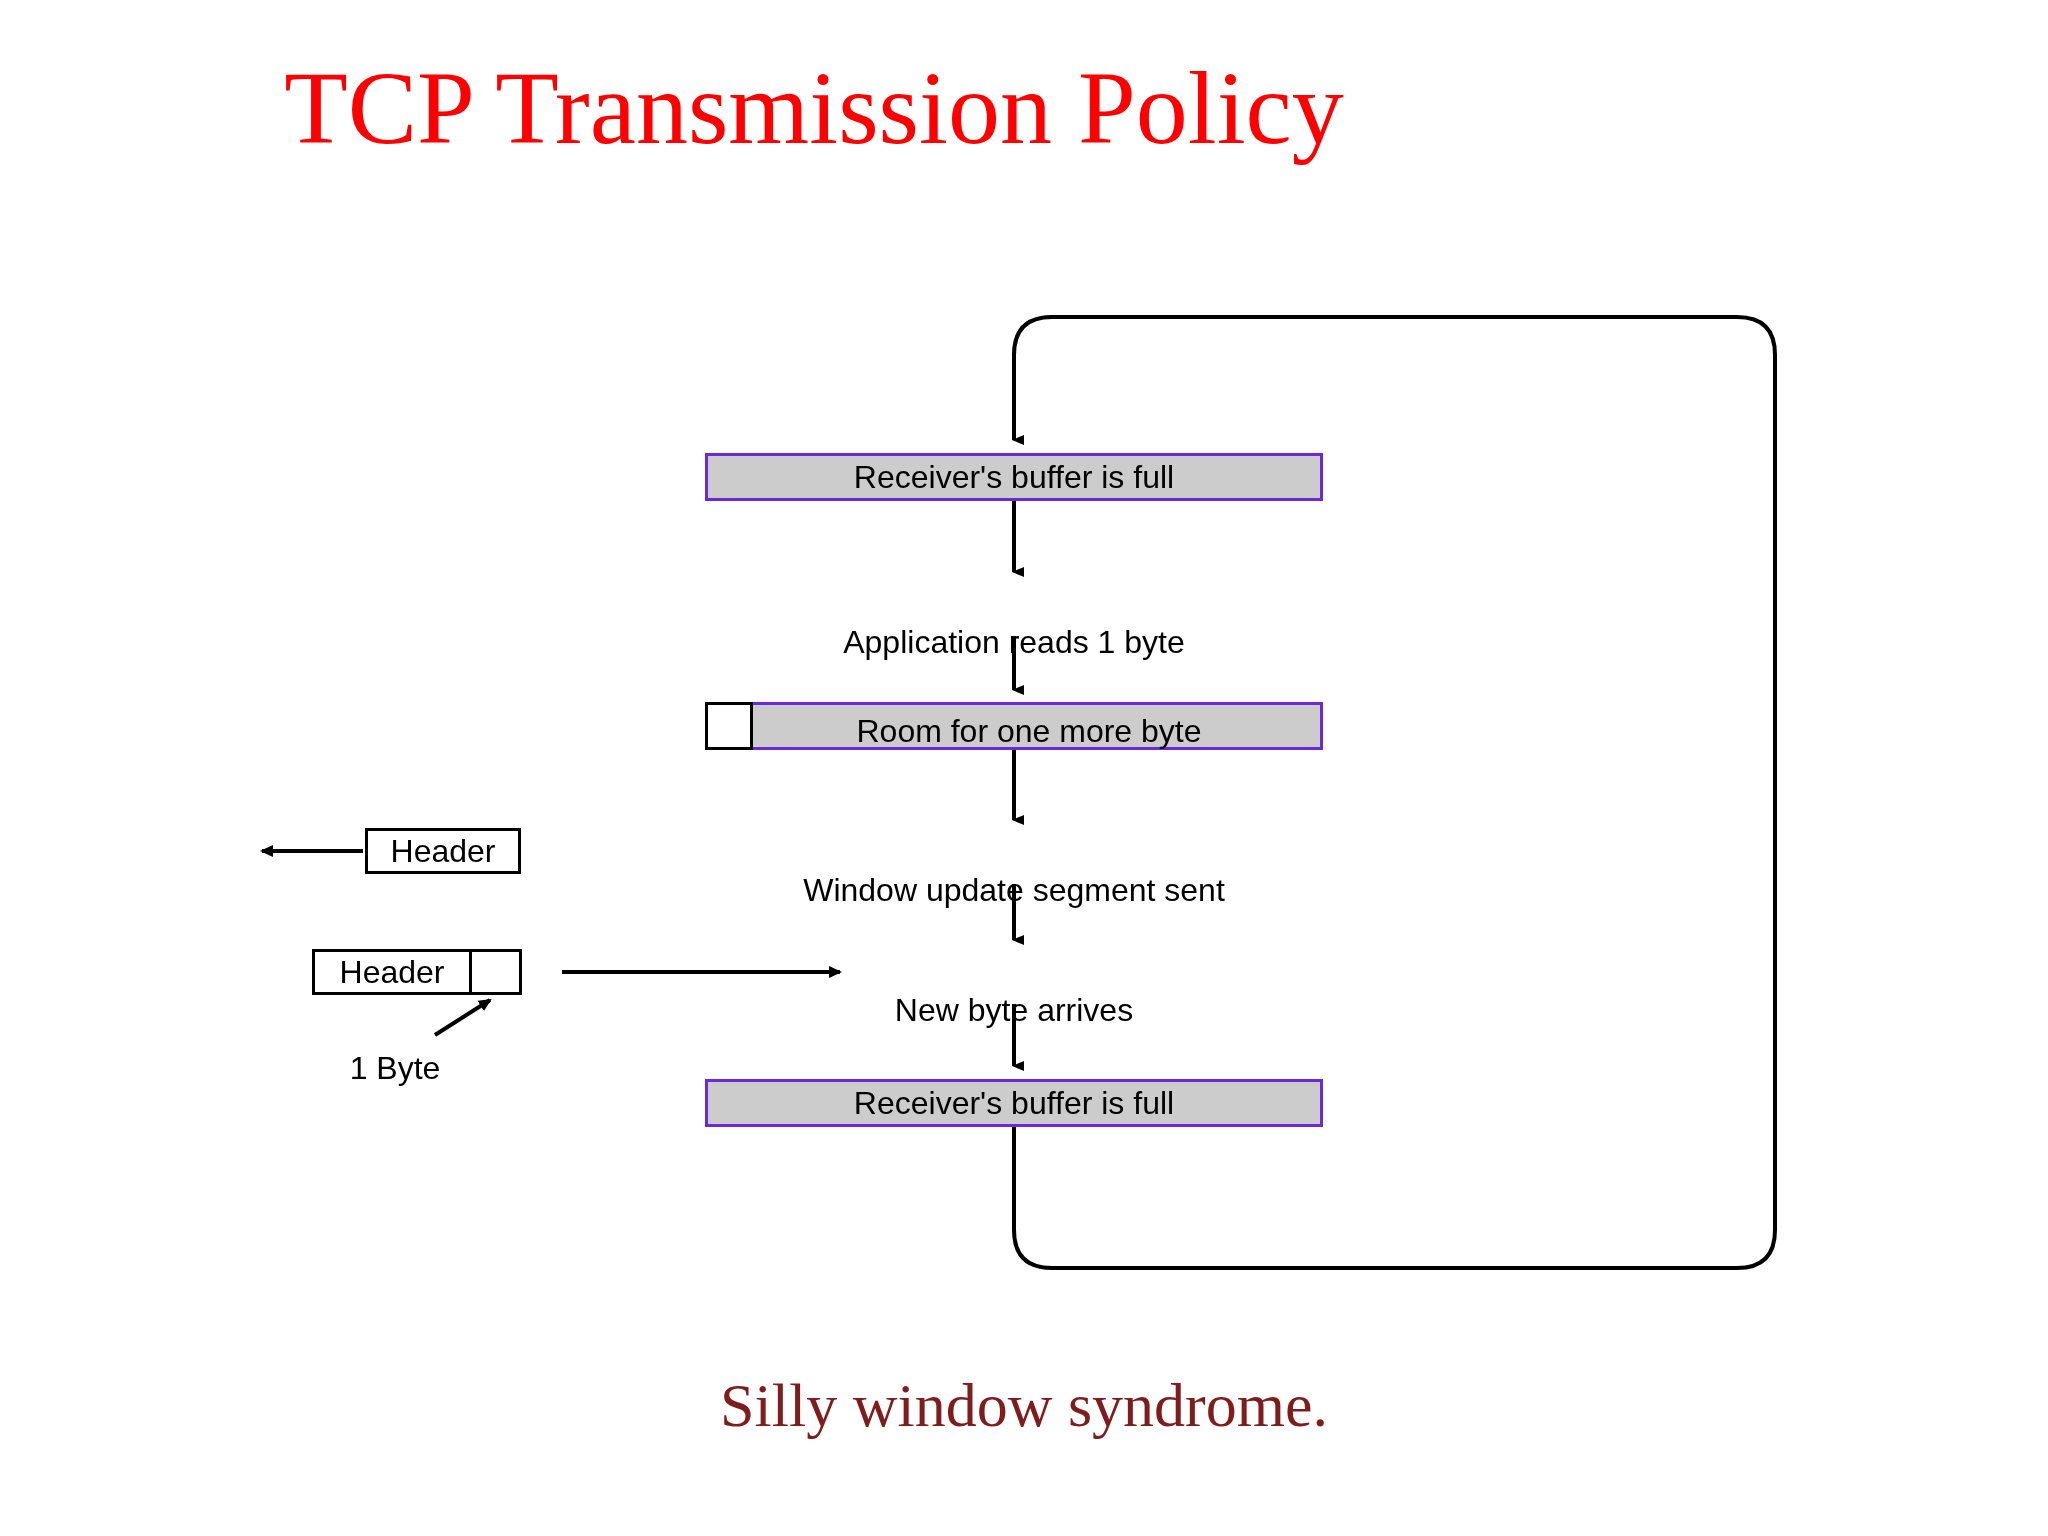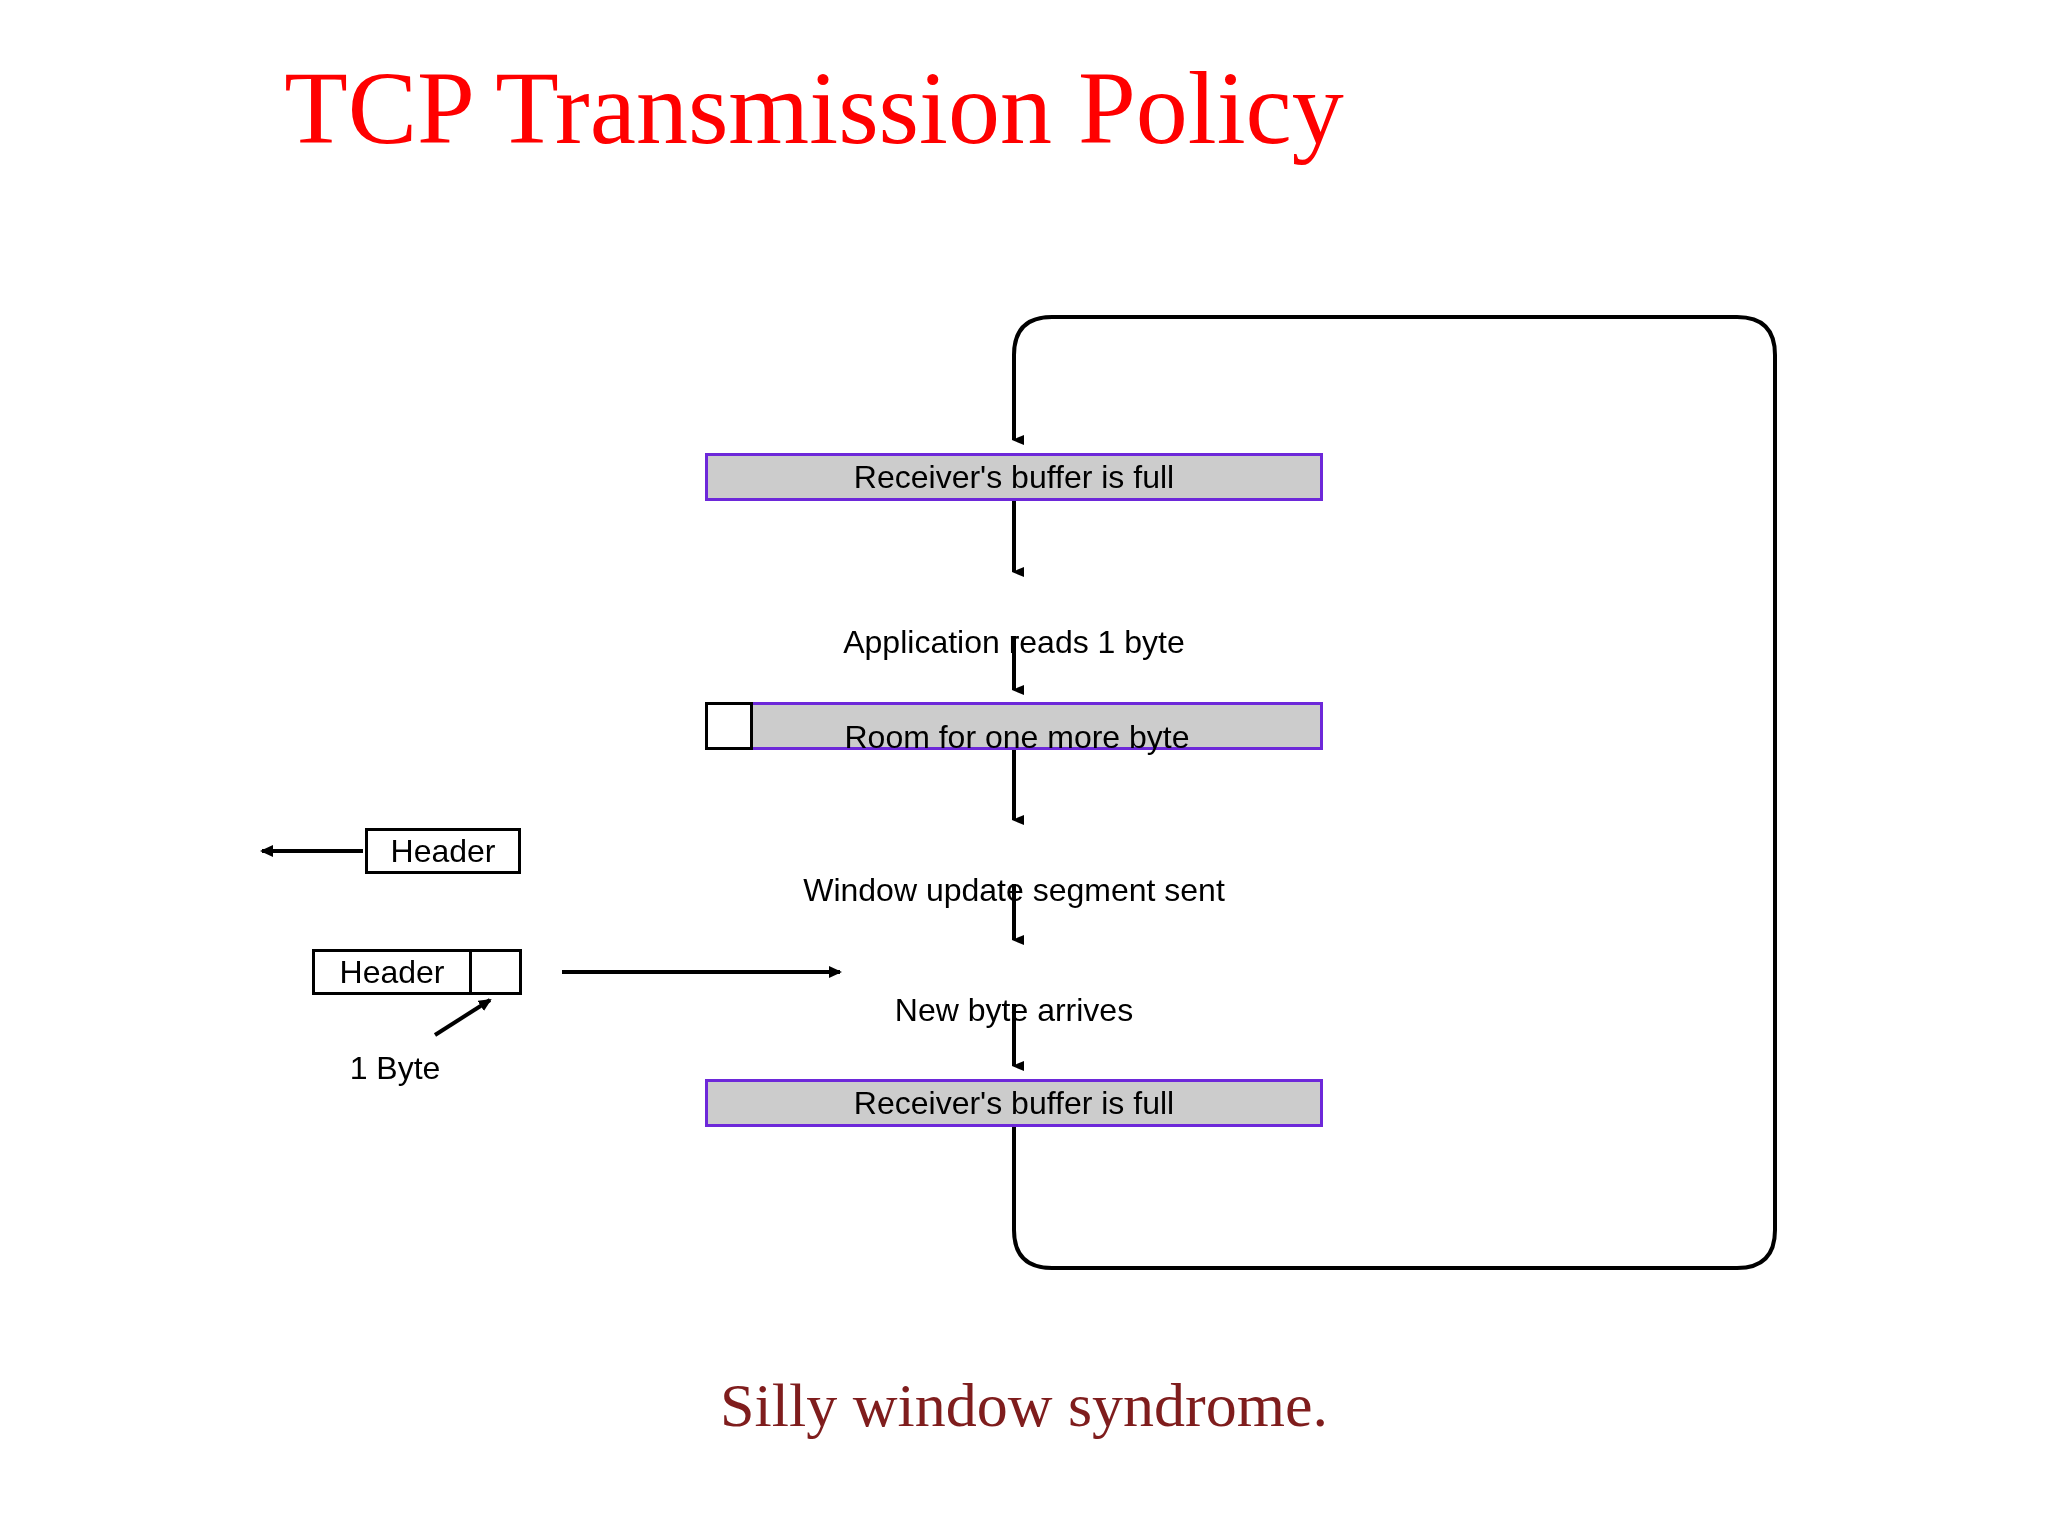--- a/index.html
+++ b/index.html
@@ -86,25 +86,26 @@
     top: 702px;
     width: 48px;
     height: 48px;
     box-sizing: border-box;
     border: 3px solid #000000;
     background: #FFFFFF;
     z-index: 3;
   }
   .box-room .room-label {
     position: absolute;
-    left: 0; top: 8px;
+    left: 0; top: 2px;
     width: 618px; height: 48px;
     display: flex;
     align-items: center;
     justify-content: center;
+    padding-left: 12px;
   }
 
   
   .pkt {
     position: absolute;
     box-sizing: border-box;
     display: flex;
     align-items: stretch;
     font-family: "Liberation Sans", sans-serif;
     font-size: 32px;

